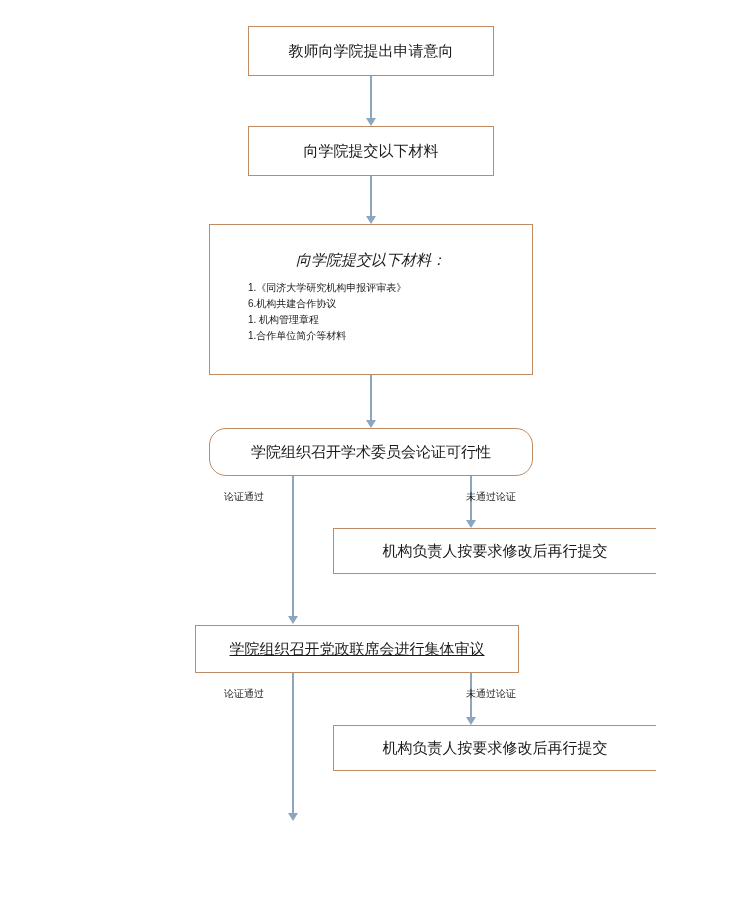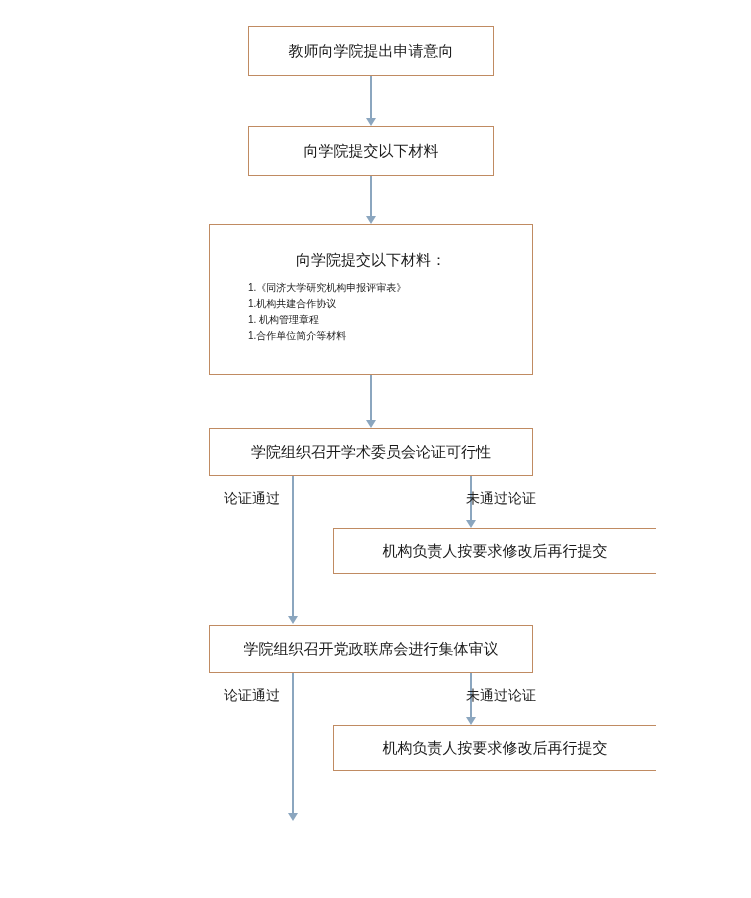--- a/index.html
+++ b/index.html
@@ -30,20 +30,21 @@
   }
   .node.multiline {
     display: block;
     text-align: left;
   }
   .node .heading {
     display: block;
     text-align: center;
     font-size: 15px;
     margin-bottom: 8px;
+    font-style: italic;
   }
   .node .items {
     display: block;
     padding-left: 28px;
     font-size: 10px;
     line-height: 1.62;
   }
   .node .items span {
     display: block;
   }
@@ -57,21 +58,21 @@
   .arrowhead {
     position: absolute;
     width: 0;
     height: 0;
     border-left: 5px solid transparent;
     border-right: 5px solid transparent;
     border-top: 8px solid #8ba6bf;
   }
   .edge-label {
     position: absolute;
-    font-size: 14px;
+    font-size: 10px;
     color: #222222;
     white-space: nowrap;
   }
 </style>
 </head>
 <body>
 
 <div id="canvas">
 
   <div class="node" style="left:248px; top:26px; width:246px; height:50px;">
@@ -85,46 +86,46 @@
     <span>向学院提交以下材料</span>
   </div>
 
   <div class="arrow v" style="left:370px; top:176px; height:42px;"></div>
   <div class="arrowhead" style="left:366px; top:216px;"></div>
 
   <div class="node multiline" style="left:209px; top:224px; width:324px; height:151px; padding:24px 10px 0 10px;">
     <span class="heading">向学院提交以下材料：</span>
     <span class="items">
       <span>1.《同济大学研究机构申报评审表》</span>
-      <span>1.机构共建合作协议</span>
+      <span>6.机构共建合作协议</span>
       <span>1. 机构管理章程</span>
       <span>1.合作单位简介等材料</span>
     </span>
   </div>
 
   <div class="arrow v" style="left:370px; top:375px; height:47px;"></div>
   <div class="arrowhead" style="left:366px; top:420px;"></div>
 
-  <div class="node" style="left:209px; top:428px; width:324px; height:48px;">
+  <div class="node" style="left:209px; top:428px; width:324px; height:48px;border-radius:17px;">
     <span>学院组织召开学术委员会论证可行性</span>
   </div>
 
   <div class="arrow v" style="left:292px; top:476px; height:142px;"></div>
   <div class="arrowhead" style="left:288px; top:616px;"></div>
   <div class="edge-label" style="left:224px; top:490px;">论证通过</div>
 
   <div class="arrow v" style="left:470px; top:476px; height:46px;"></div>
   <div class="arrowhead" style="left:466px; top:520px;"></div>
   <div class="edge-label" style="left:466px; top:490px;">未通过论证</div>
 
   <div class="node" style="left:333px; top:528px; width:324px; height:46px;">
     <span>机构负责人按要求修改后再行提交</span>
   </div>
 
-  <div class="node" style="left:209px; top:625px; width:324px; height:48px;">
+  <div class="node" style="left:195px; top:625px; width:324px; height:48px;text-decoration:underline;">
     <span>学院组织召开党政联席会进行集体审议</span>
   </div>
 
   <div class="arrow v" style="left:292px; top:673px; height:142px;"></div>
   <div class="arrowhead" style="left:288px; top:813px;"></div>
   <div class="edge-label" style="left:224px; top:687px;">论证通过</div>
 
   <div class="arrow v" style="left:470px; top:673px; height:46px;"></div>
   <div class="arrowhead" style="left:466px; top:717px;"></div>
   <div class="edge-label" style="left:466px; top:687px;">未通过论证</div>

